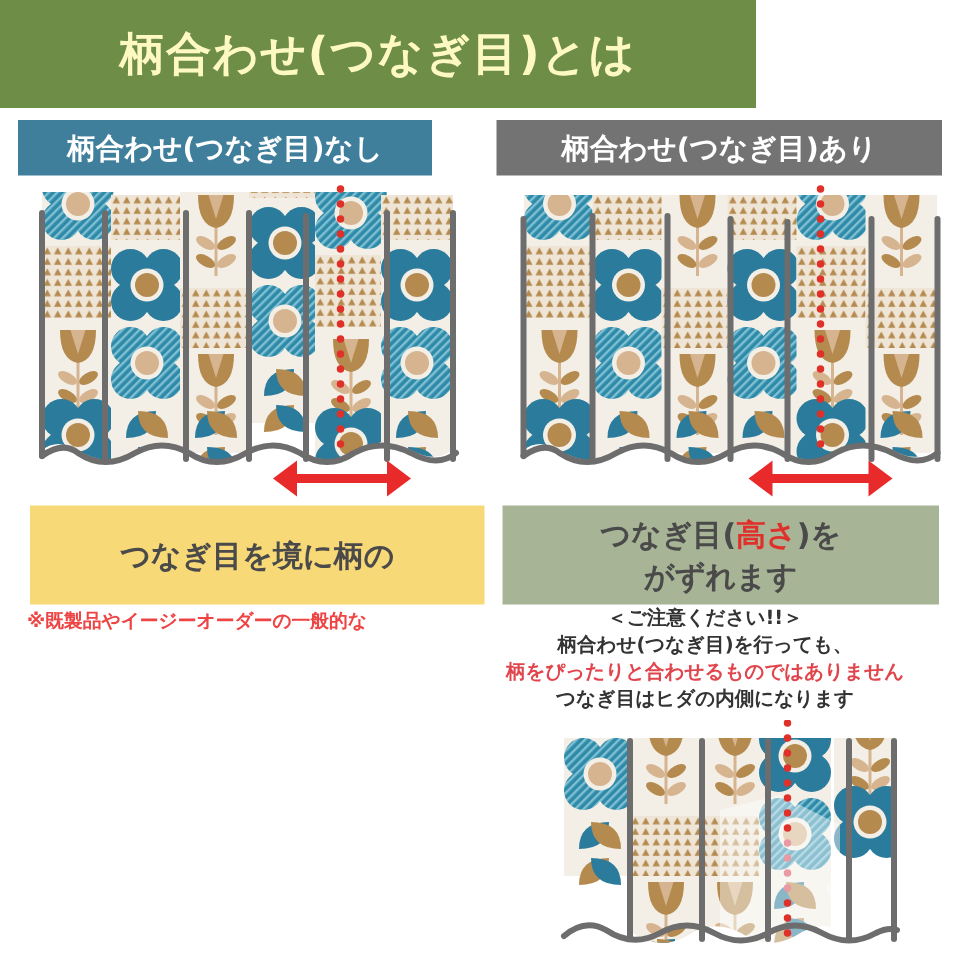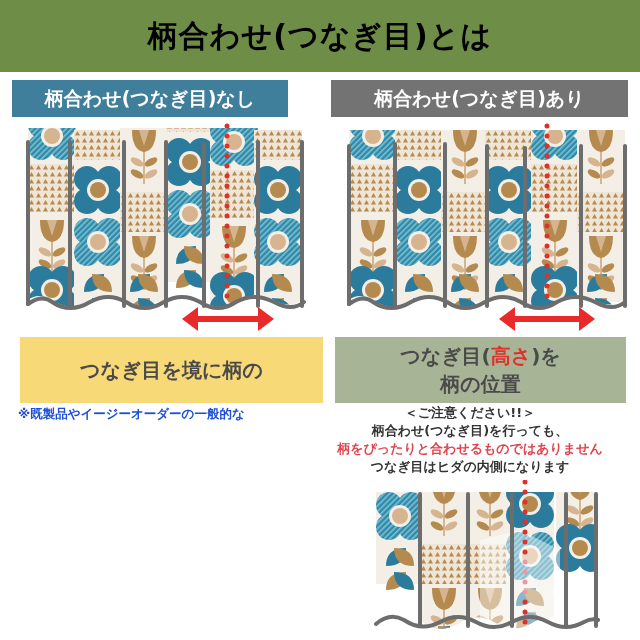--- a/index.html
+++ b/index.html
@@ -1,21 +1,21 @@
 <!DOCTYPE html>
 <html><head>
 <meta charset="utf-8">
 <style>
   * { margin: 0; padding: 0; box-sizing: border-box; }
   html, body { width: 640px; height: 640px; background: #ffffff; overflow: hidden; }
   body { position: relative; font-family: "DejaVu Sans", "Liberation Sans", sans-serif; }
 
   .title-bar {
-    position: absolute; left: 0; top: 0; width: 640px; height: 72px;
-    background: #6e8d47; color: #000000;
+    position: absolute; left: 0; top: 0; width: 504px; height: 72px;
+    background: #6e8d47; color: #fef9c3;
     display: flex; align-items: center; justify-content: center;
     font-size: 30px; font-weight: bold; letter-spacing: 1px;
   }
   .sub-head {
     position: absolute; top: 80px; height: 37px;
     color: #fff; font-size: 19px; font-weight: bold;
     display: flex; align-items: center; justify-content: center;
   }
   .sub-head.left { left: 12px; width: 276px; background: #3f7f9c; }
   .sub-head.right { left: 331px; width: 297px; background: #737373; }
@@ -28,21 +28,21 @@
     font-size: 20px; font-weight: bold; color: #4a4a4a;
     display: flex; flex-direction: column; align-items: center; justify-content: center;
     line-height: 28px; text-align: center;
   }
   .msg-box.left { left: 20px; width: 303px; background: #f8d977; }
   .msg-box.right { left: 335px; width: 291px; background: #a7b596; }
   .msg-box .red { color: #e0302a; }
 
   .note-left {
     position: absolute; left: 18px; top: 405px; width: 310px;
-    font-size: 12.5px; font-weight: bold; color: #1d4ed8; line-height: 18px;
+    font-size: 12.5px; font-weight: bold; color: #ef4444; line-height: 18px;
   }
   .note-left .l2 { padding-left: 18px; display: block; }
 
   .note-right {
     position: absolute; left: 300px; top: 404px; width: 340px;
     text-align: center; font-size: 13px; font-weight: bold; color: #333; line-height: 18px;
   }
   .note-right .warn { color: #e0454d; }
 </style>
 </head>
@@ -228,21 +228,21 @@
 </div>
 
 <div class="msg-box left">
   <div>つなぎ目を境に柄の</div>
 </div>
 
 <div class="msg-box right">
   <div>
     <span>つなぎ目(</span><span class="red">高さ</span><span>)を</span>
   </div>
-  <div>柄の位置</div>
+  <div>がずれます</div>
 </div>
 
 <div class="note-left">
   <span>※既製品やイージーオーダーの一般的な</span>
 </div>
 
 <div class="note-right">
   <div>＜ご注意ください!!＞</div>
   <div>柄合わせ(つなぎ目)を行っても、</div>
   <div class="warn">柄をぴったりと合わせるものではありません</div>

